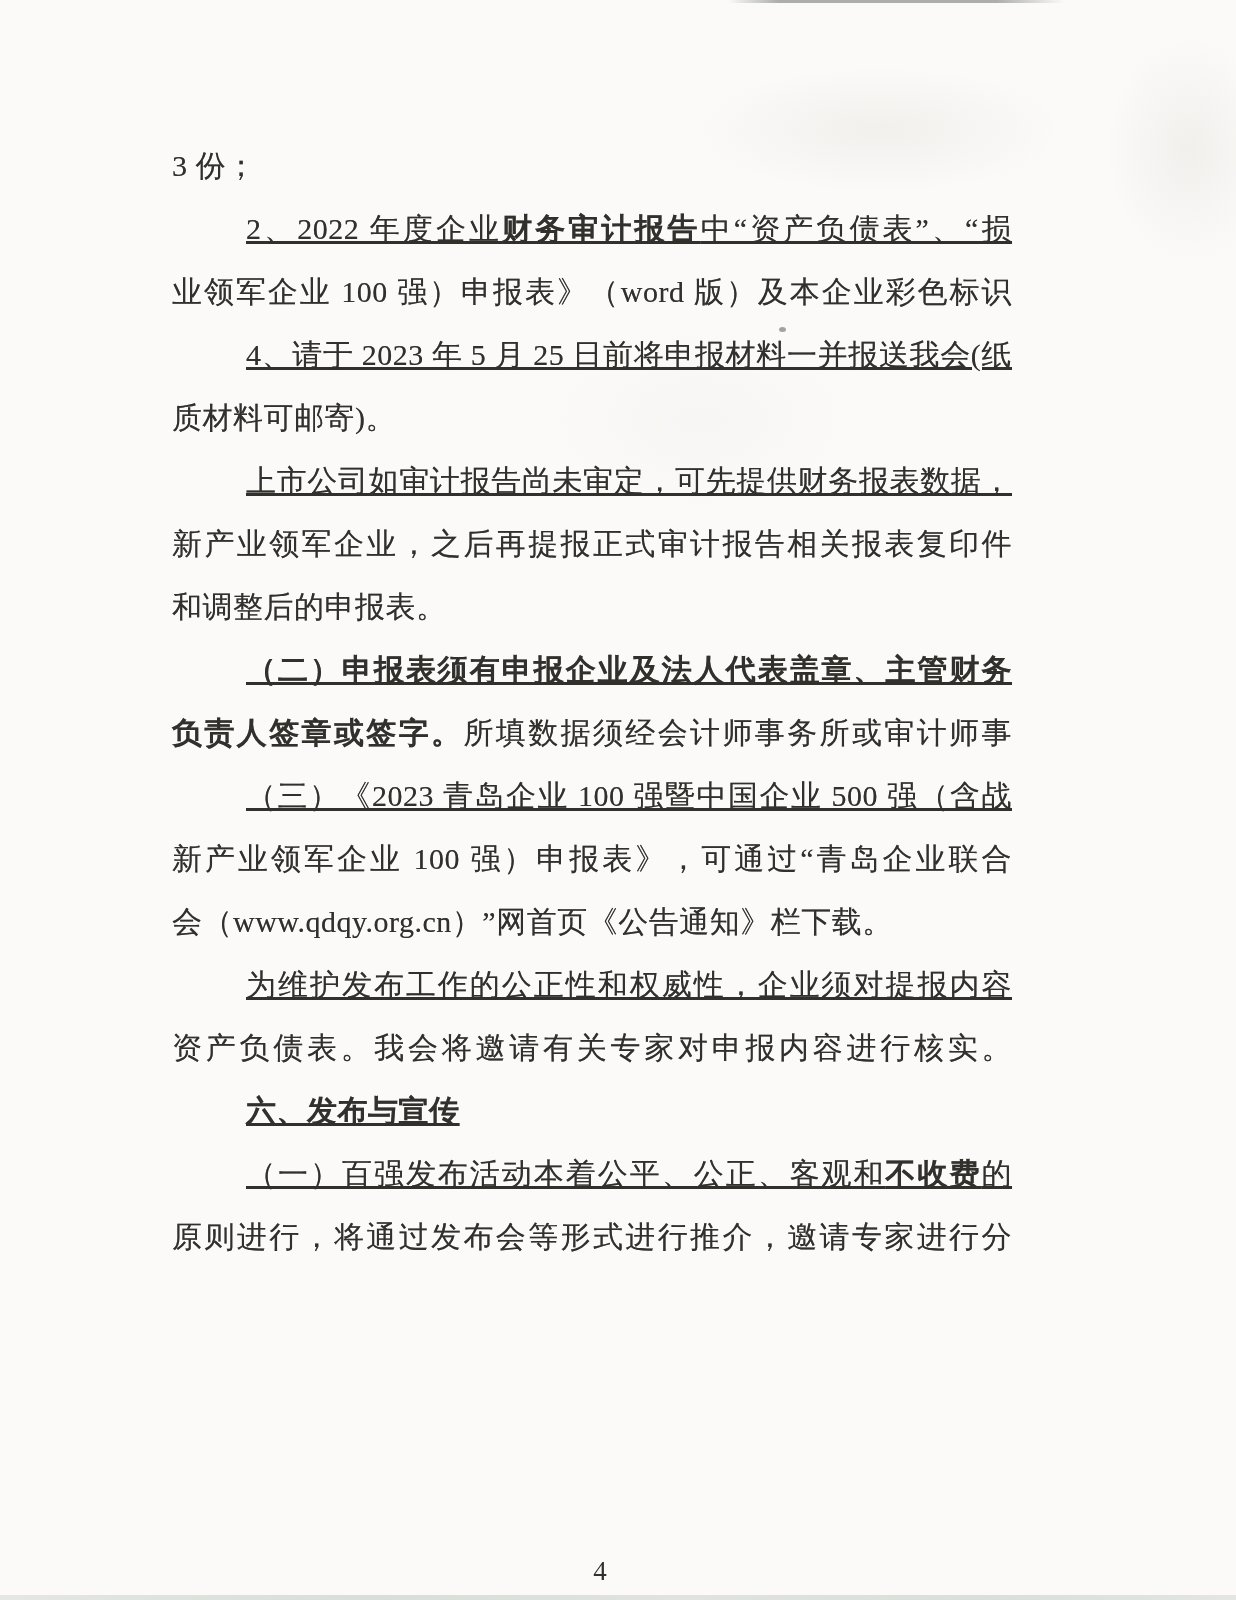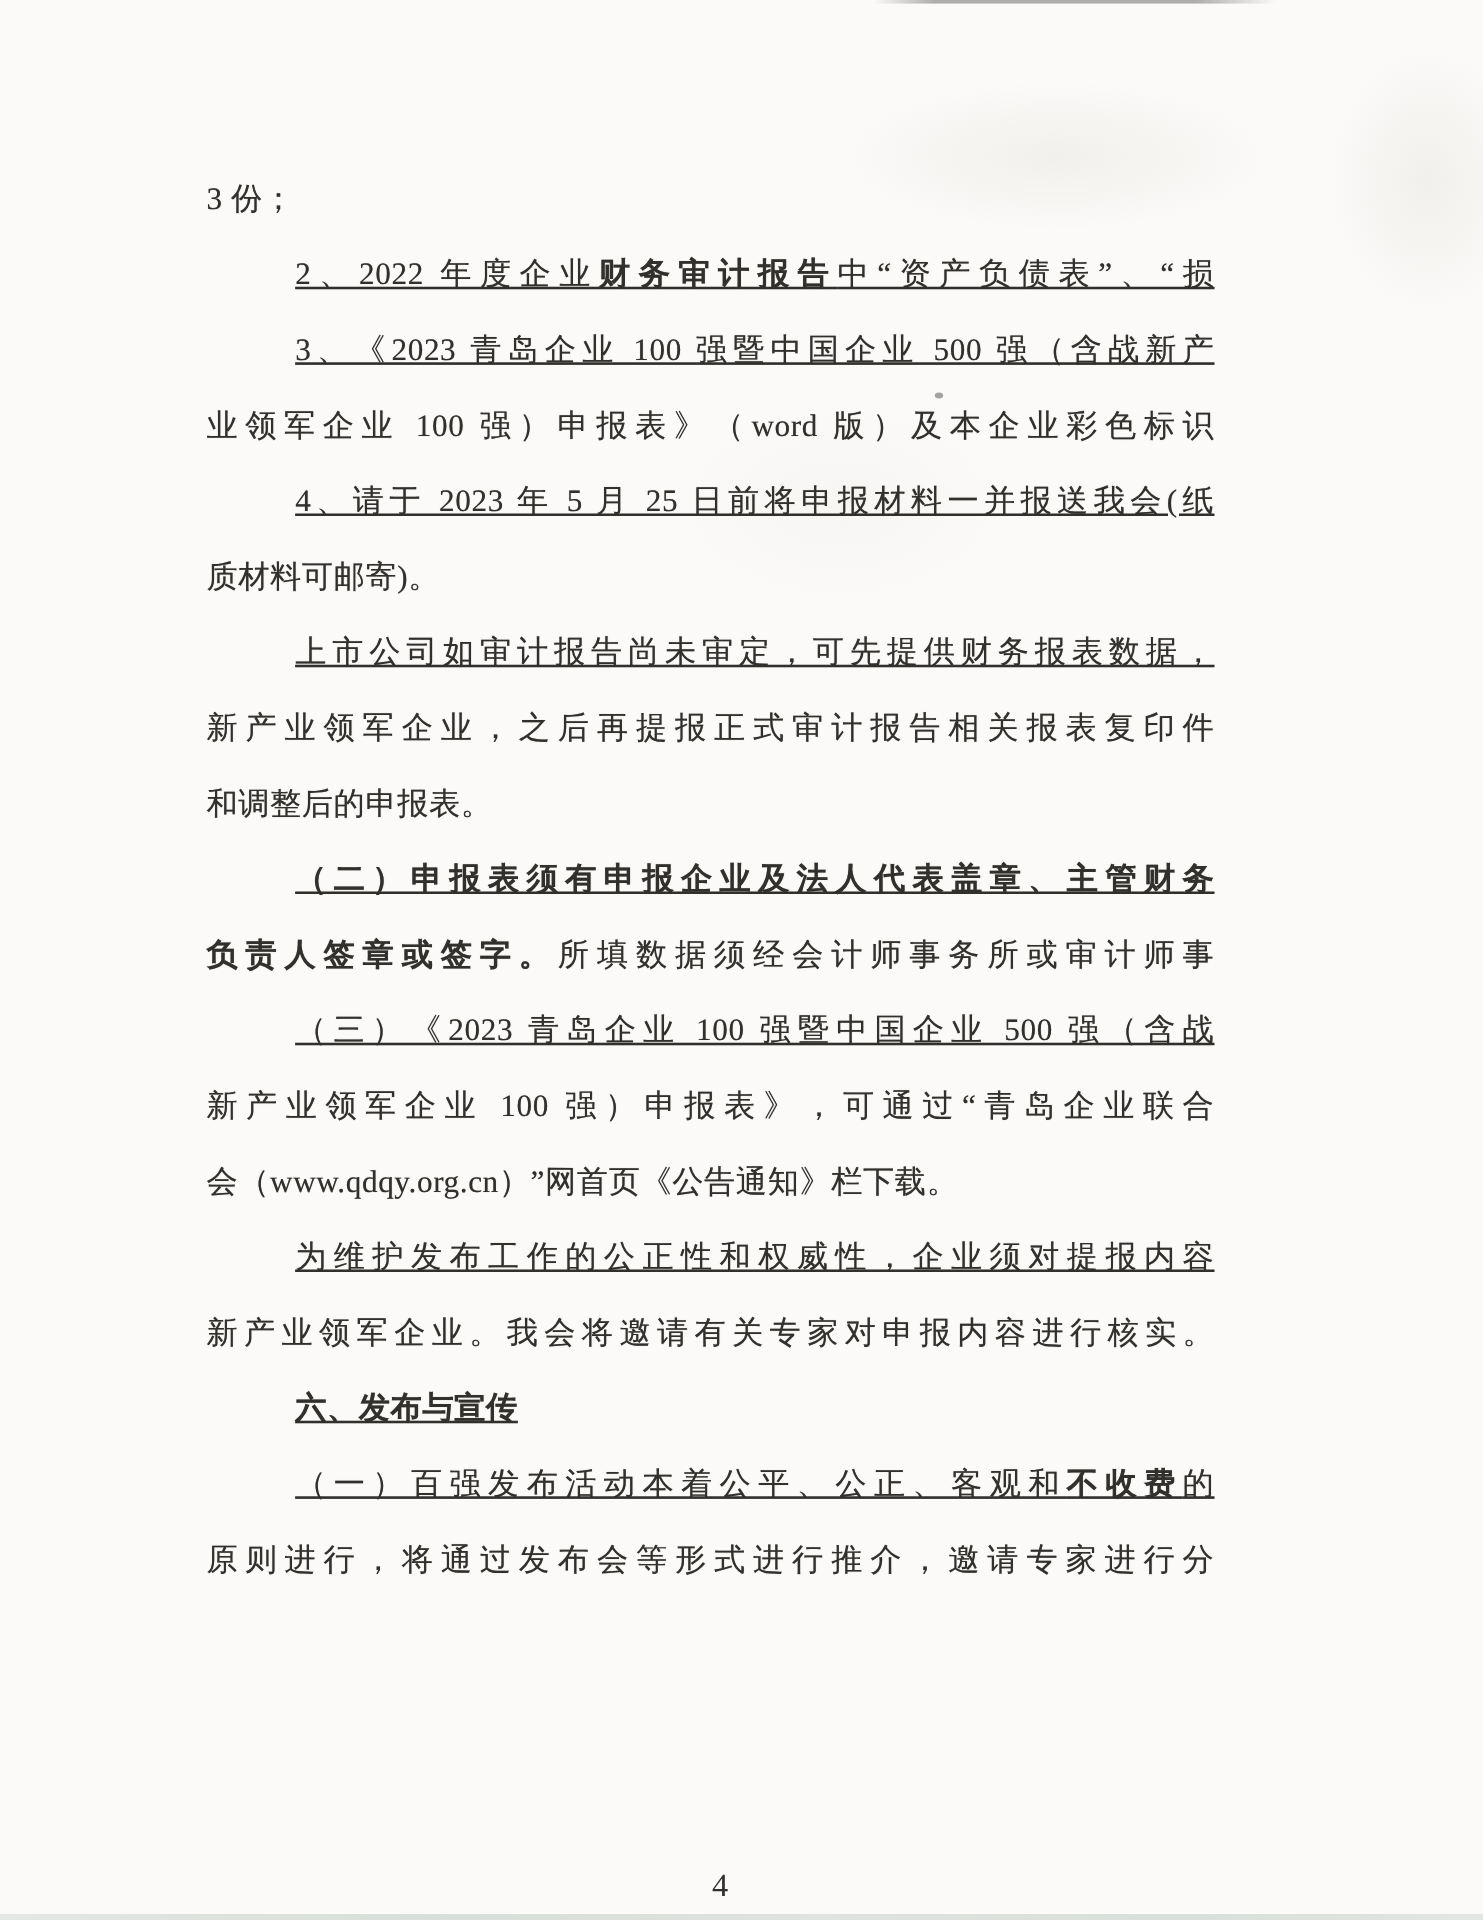--- a/index.html
+++ b/index.html
@@ -24,21 +24,21 @@
       radial-gradient(120px 160px at 1190px 150px, rgba(185,185,178,0.16), rgba(185,185,178,0) 70%),
       radial-gradient(200px 120px at 700px 420px, rgba(190,190,184,0.07), rgba(190,190,184,0) 75%),
       var(--paper);
   }
   .doc-text {
     position: absolute;
     left: 172px;
     top: 134px;
     width: 840px;
     color: var(--ink);
-    font-size: 26px;
+    font-size: 30px;
     text-shadow: 0 0 0.6px rgba(46,44,42,0.55);
   }
   .line {
     height: 63px;
     line-height: 63px;
     text-align: left;
     letter-spacing: 0.5px;
   }
   .line.ind { padding-left: 74px; text-decoration: underline; }
   .line.jfy {
@@ -83,34 +83,33 @@
   }
 </style>
 </head>
 <body>
 
 <div class="page">
   <div class="scan-edge-top"></div>
   <div class="doc-text">
       <div class="line"><span class="reg">3 份；</span></div>
       <div class="line ind jfy"><span class="reg">2、2022 年度企业</span><span class="bold">财务审计报告</span><span class="reg">中“资产负债表”、“损</span></div>
-      <div class="line ind jfy"><span class="reg">3、《2023 青岛企业 100 强暨中国企业 500 强（含战新产</span></div>
       <div class="line jfy"><span class="reg">业领军企业 100 强）申报表》（word 版）及本企业彩色标识</span></div>
       <div class="line ind jfy"><span class="reg">4、请于 2023 年 5 月 25 日前将申报材料一并报送我会(纸</span></div>
       <div class="line"><span class="reg">质材料可邮寄)。</span></div>
       <div class="line ind jfy"><span class="reg">上市公司如审计报告尚未审定，可先提供财务报表数据，</span></div>
       <div class="line jfy"><span class="reg">新产业领军企业，之后再提报正式审计报告相关报表复印件</span></div>
       <div class="line"><span class="reg">和调整后的申报表。</span></div>
       <div class="line ind jfy"><span class="bold">（二）申报表须有申报企业及法人代表盖章、主管财务</span></div>
       <div class="line jfy"><span class="bold">负责人签章或签字。</span><span class="reg">所填数据须经会计师事务所或审计师事</span></div>
       <div class="line ind jfy"><span class="reg">（三）《2023 青岛企业 100 强暨中国企业 500 强（含战</span></div>
       <div class="line jfy"><span class="reg">新产业领军企业 100 强）申报表》，可通过“青岛企业联合</span></div>
       <div class="line"><span class="reg">会（www.qdqy.org.cn）”网首页《公告通知》栏下载。</span></div>
       <div class="line ind jfy"><span class="reg">为维护发布工作的公正性和权威性，企业须对提报内容</span></div>
-      <div class="line jfy"><span class="reg">新产业领军企业。我会将邀请有关专家对申报内容进行核实。</span></div>
+      <div class="line jfy"><span class="reg">资产负债表。我会将邀请有关专家对申报内容进行核实。</span></div>
       <div class="line ind"><span class="bold">六、发布与宣传</span></div>
       <div class="line ind jfy"><span class="reg">（一）百强发布活动本着公平、公正、客观和</span><span class="bold">不收费</span><span class="reg">的</span></div>
       <div class="line jfy"><span class="reg">原则进行，将通过发布会等形式进行推介，邀请专家进行分</span></div>
     </div>
   <div class="scan-speck"></div>
   <div class="page-number">4</div>
   <div class="scan-edge-bottom"></div>
 </div>
 
 </body></html>

